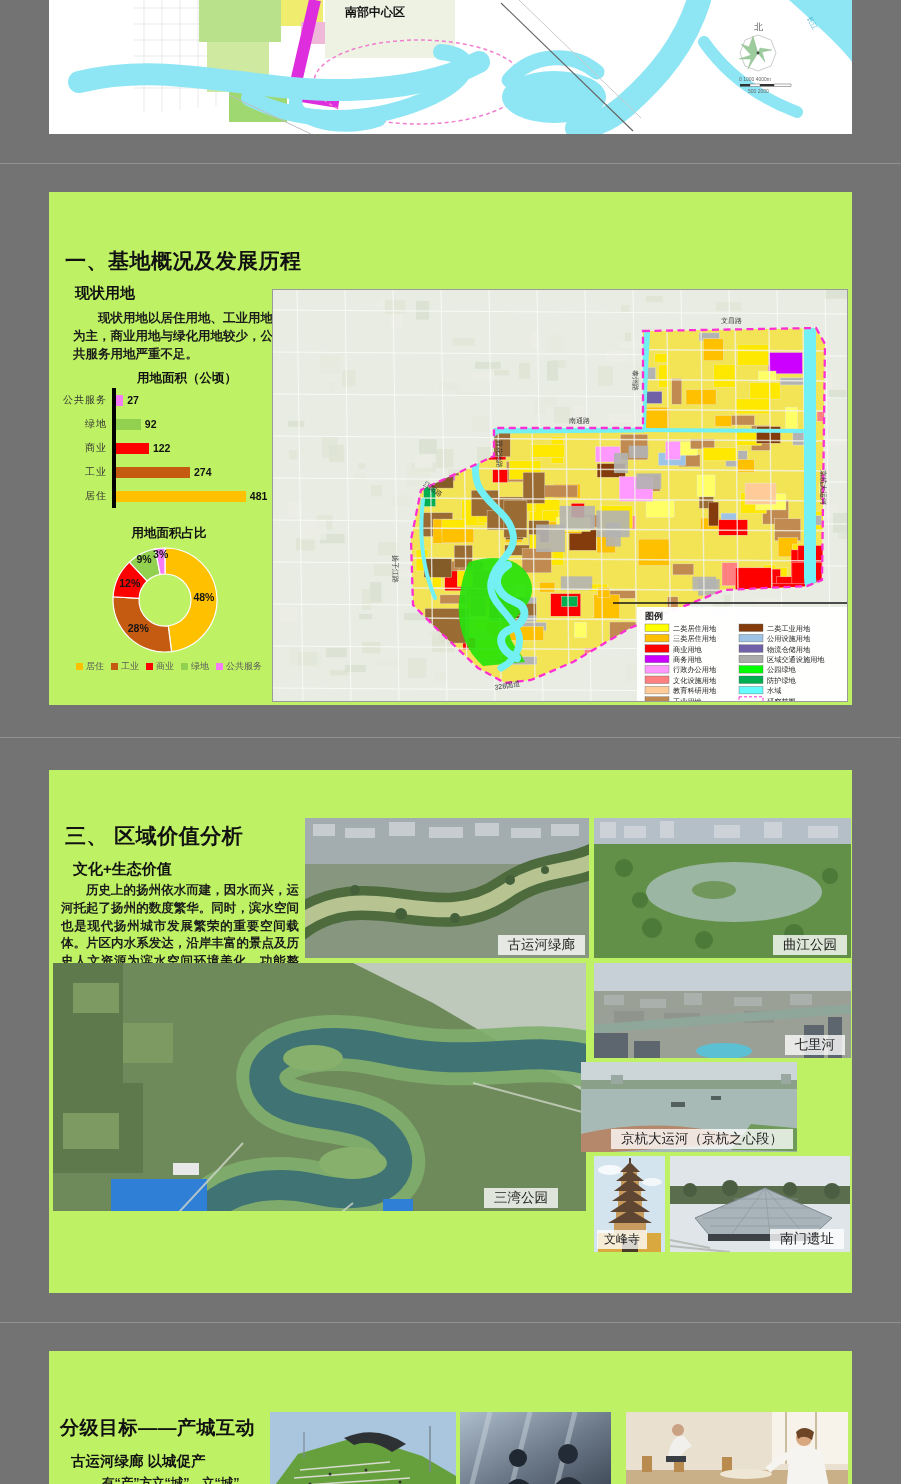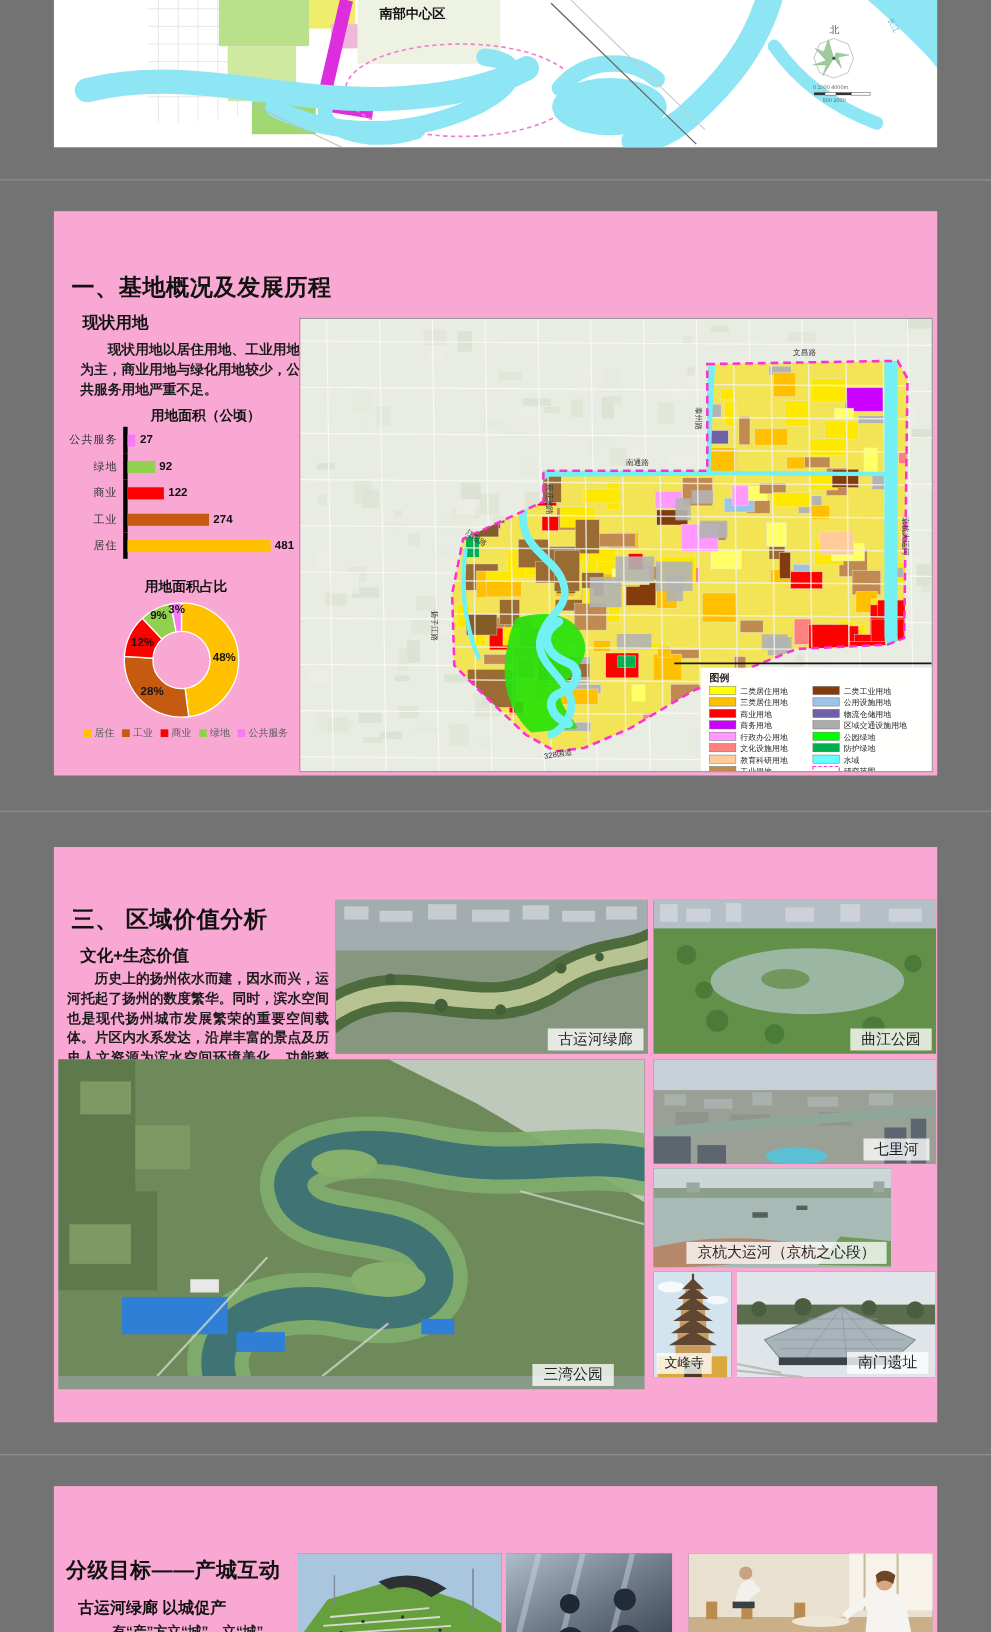--- a/index.html
+++ b/index.html
@@ -1,18 +1,18 @@
 <!DOCTYPE html>
 <html><head>
 <meta charset="utf-8">
 <style>
   html,body{margin:0;padding:0;background:#737373;}
   body{width:901px;height:1484px;position:relative;overflow:hidden;
        font-family:"Liberation Sans","DejaVu Sans",sans-serif;}
-  .page{position:absolute;left:49px;width:803px;background:#f9a8d4;overflow:hidden;}
+  .page{position:absolute;left:49px;width:803px;background:#bef264;overflow:hidden;}
   .p1{top:0;height:134px;}
   .p2{top:192px;height:513px;}
   .p3{top:770px;height:523px;}
   .p4{top:1351px;height:168px;}
   .gapline{position:absolute;left:0;width:901px;height:1px;background:rgba(255,255,255,.22);}
   h1.slide-h{position:absolute;margin:0;font-size:21px;font-weight:700;color:#111;letter-spacing:.5px;}
   h2.slide-sub{position:absolute;margin:0;font-size:15px;font-weight:700;color:#111;text-align:right;}
   p.body-text{position:absolute;margin:0;font-size:12.5px;line-height:1.42;color:#1c1c1c;
      text-indent:2em;text-align:justify;font-weight:600;}
   .chart-title{position:absolute;font-size:12.5px;font-weight:700;color:#111;text-align:center;}
@@ -703,21 +703,21 @@
           <circle cx="50" cy="72" r="5"></circle>
           <circle cx="96" cy="96" r="6"></circle>
           <circle cx="150" cy="100" r="5"></circle>
           <circle cx="205" cy="62" r="5"></circle>
           <circle cx="240" cy="52" r="4"></circle>
         </g>
     </svg>
     <span class="chip" style="right:4px;bottom:3px;">古运河绿廊</span>
   </div>
 
-  <div class="photo" style="left:4px;top:193px;width:533px;height:300px;">
+  <div class="photo" style="left:4px;top:193px;width:533px;height:248px;">
     <svg width="533" height="288" viewBox="0 0 533 288">
       <rect width="533" height="288" fill="#6f8a5a"></rect>
       <polygon points="300,0 533,0 533,130 380,40" fill="#ccd4ce" opacity="0.85"></polygon>
       <g fill="#5e7a4c">
           <rect x="0" y="0" width="70" height="120"></rect>
           <rect x="0" y="120" width="90" height="90"></rect>
         </g>
       <g fill="#7d9a63">
           <rect x="20" y="20" width="46" height="30"></rect>
           <rect x="10" y="150" width="56" height="36"></rect>
@@ -763,21 +763,21 @@
           <rect x="0" y="70" width="34" height="25"></rect>
           <rect x="40" y="78" width="26" height="17"></rect>
           <rect x="210" y="62" width="20" height="33"></rect>
           <rect x="234" y="54" width="14" height="41"></rect>
         </g>
       <ellipse cx="130" cy="88" rx="28" ry="8" fill="#5cc0d4"></ellipse>
     </svg>
     <span class="chip" style="right:6px;bottom:3px;">七里河</span>
   </div>
 
-  <div class="photo" style="left:545px;top:292px;width:216px;height:90px;">
+  <div class="photo" style="left:532px;top:292px;width:216px;height:90px;">
     <svg width="257" height="90" viewBox="0 0 257 90">
       <rect width="257" height="90" fill="#a7bab6"></rect>
       <rect width="257" height="20" fill="#ccd6d8"></rect>
       <rect y="18" width="257" height="9" fill="#8aa089"></rect>
       <g fill="#9aa8a2">
           <rect x="200" y="12" width="10" height="10"></rect>
           <rect x="224" y="10" width="8" height="12"></rect>
           <rect x="30" y="13" width="12" height="9"></rect>
         </g>
       <path d="M0,72 C60,58 120,62 180,80 L0,92 Z" fill="#b5876b"></path>

